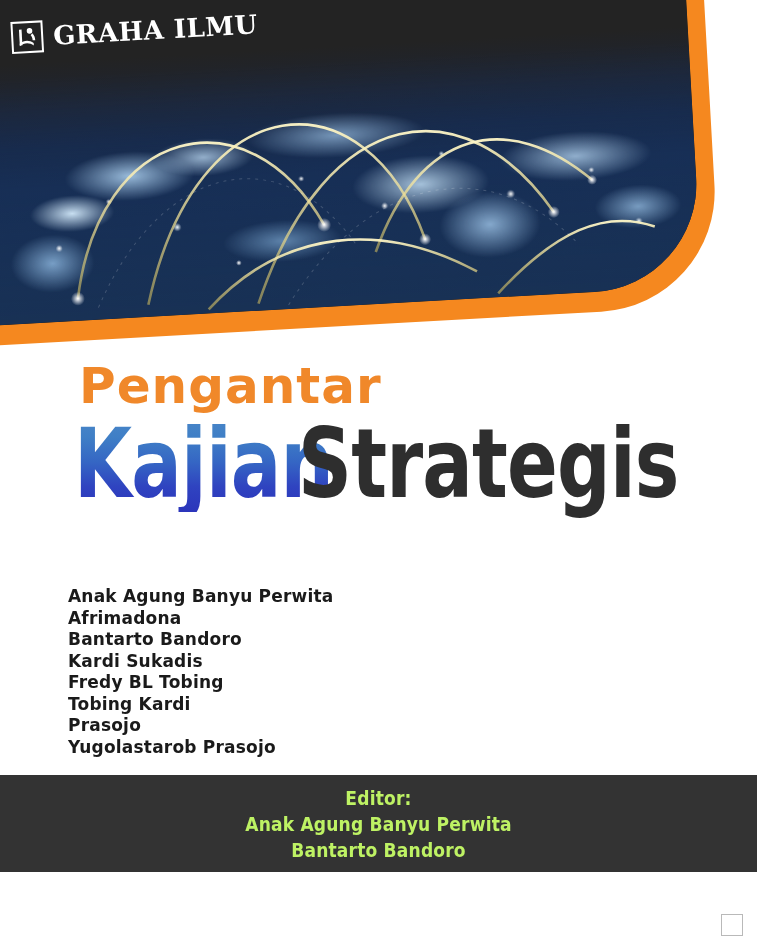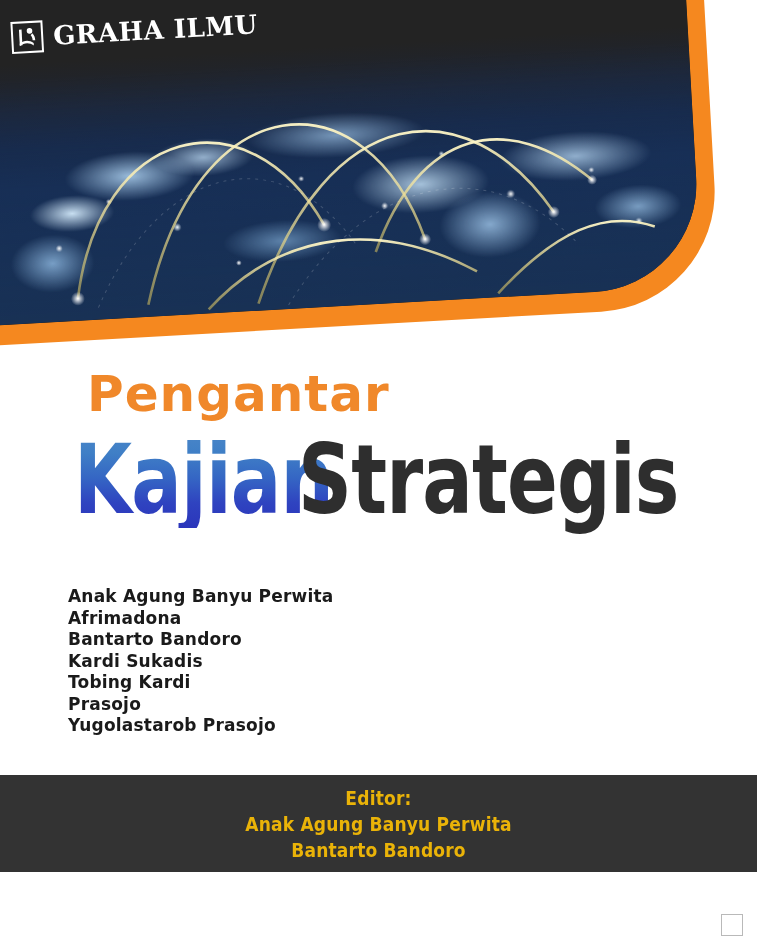--- a/index.html
+++ b/index.html
@@ -123,21 +123,21 @@
     width: 640px;
   }
 
   .title-pre {
     font-family: "DejaVu Sans", sans-serif;
     font-size: 50px;
     font-weight: bold;
     letter-spacing: 1px;
     color: #f0882a;
     line-height: 1;
-    margin: 13px;
+    margin: 5px;
     text-shadow: 1px 1px 0 rgba(255,255,255,.5);
   }
 
   .title-main {
     margin: 0 0 0 0;
     line-height: 1;
     white-space: nowrap;
   }
 
   .title-word-a,
@@ -188,21 +188,21 @@
   }
 
   
   .editor-bar {
     position: absolute;
     left: 0;
     top: 775px;
     width: 757px;
     height: 97px;
     background: #333333;
-    color: #eab308;
+    color: #bef264;
     text-align: center;
     box-sizing: border-box;
     padding-top: 10px;
   }
   .editor-line {
     font-family: "DejaVu Sans", sans-serif;
     font-weight: bold;
     font-size: 19px;
     line-height: 26px;
     letter-spacing: .2px;
@@ -312,20 +312,21 @@
     <div class="title-main">
       <span class="title-word-a">Kajian</span><span class="title-word-b">Strategis</span>
     </div>
   </div>
 
   <ul class="authors">
     <li>Anak Agung Banyu Perwita</li>
     <li>Afrimadona</li>
     <li>Bantarto Bandoro</li>
     <li>Kardi Sukadis</li>
+    <li>Fredy BL Tobing</li>
     <li>Tobing Kardi</li>
     <li>Prasojo</li>
     <li>Yugolastarob Prasojo</li>
   </ul>
 
   <div class="editor-bar">
     <span class="editor-line">Editor:</span>
     <span class="editor-line">Anak Agung Banyu Perwita</span>
     <span class="editor-line">Bantarto Bandoro</span>
   </div>

